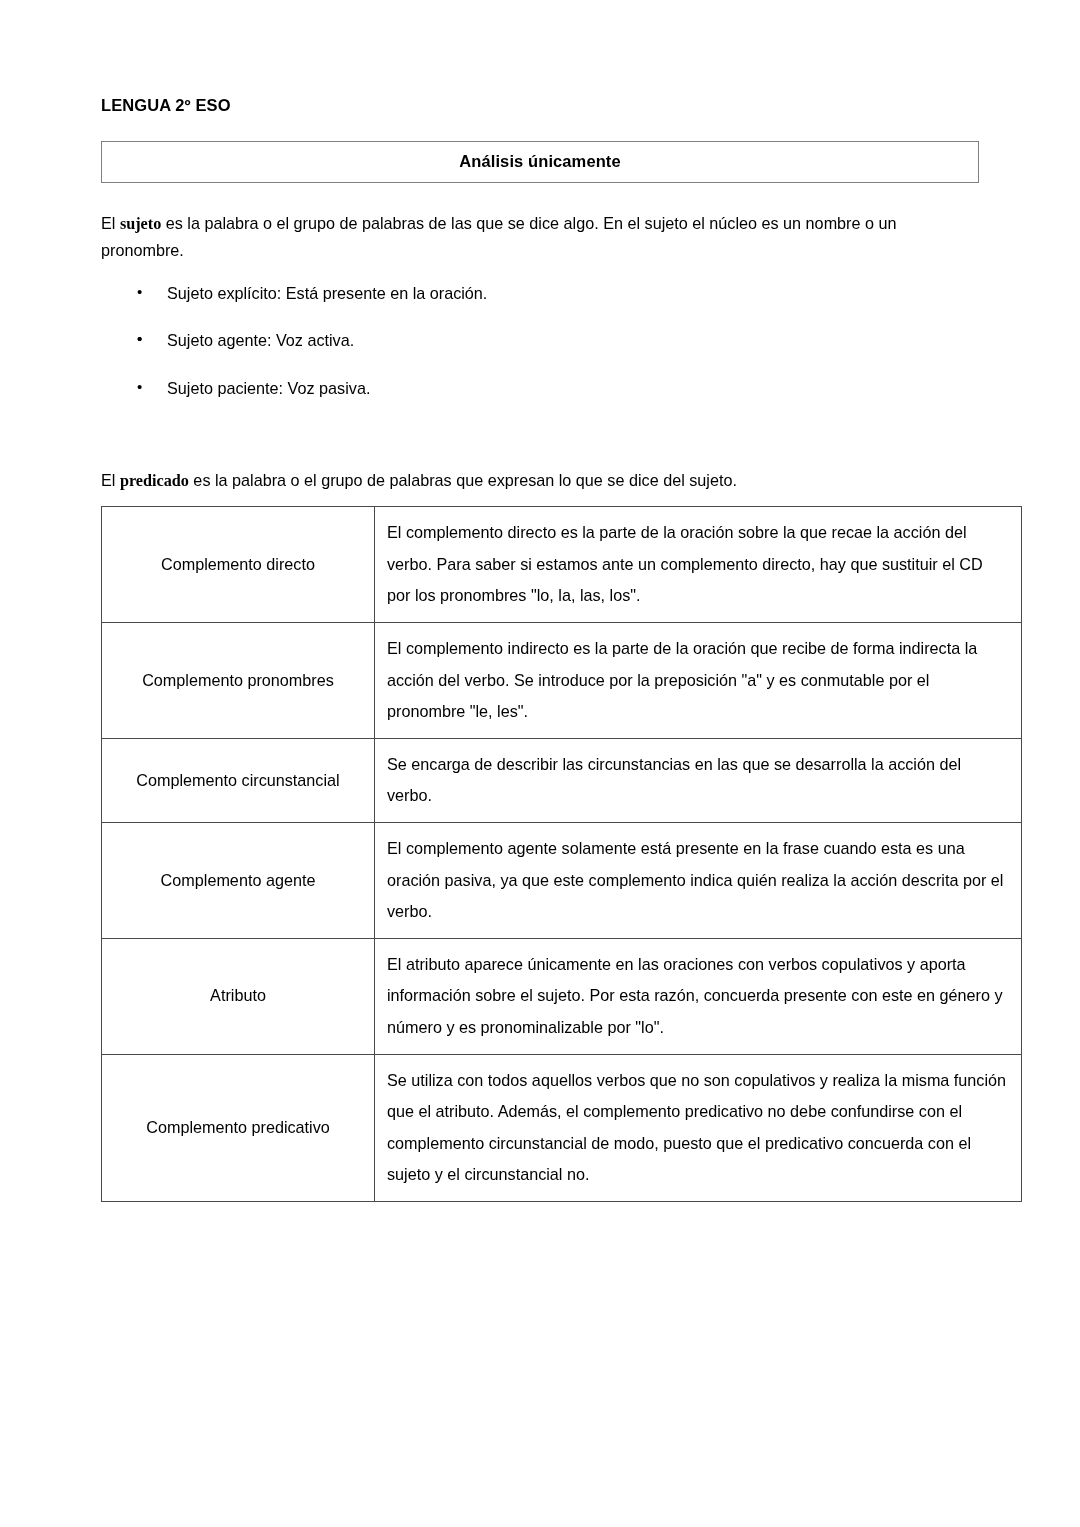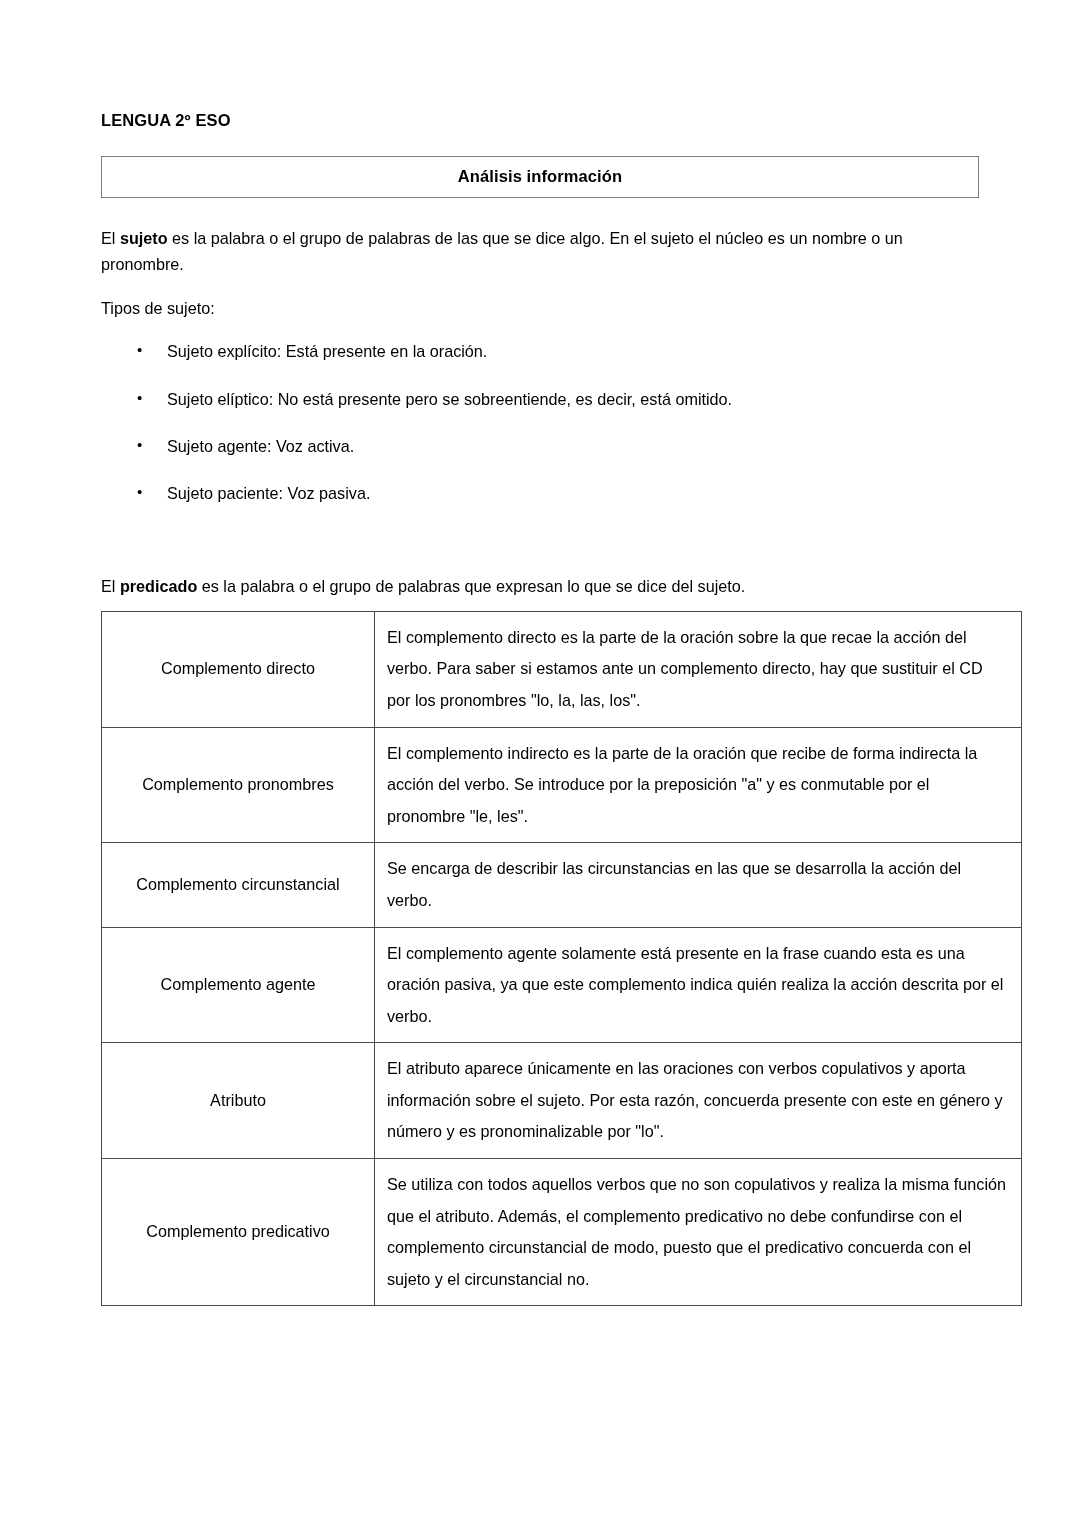--- a/index.html
+++ b/index.html
@@ -21,21 +21,21 @@
     width: 1080px;
     height: 1527px;
     box-sizing: border-box;
     padding: 0;
     background: #ffffff;
   }
 
   .content {
     position: absolute;
     left: 101px;
-    top: 110px;
+    top: 95px;
     width: 878px;
   }
 
   
   .doc-title {
     font-size: 16.5px;
     font-weight: bold;
     letter-spacing: 0.1px;
     margin: 0 0 25px 0;
     line-height: 1.25;
@@ -64,20 +64,21 @@
     font-size: 16.2px;
     line-height: 1.62;
     margin: 0 0 18px 0;
     text-align: left;
   }
   .para.tight {
     margin-bottom: 0;
   }
   .para b {
     font-weight: bold;
+    font-family: Liberation Serif, serif;
   }
 
   
   .bullet-list {
     list-style: none;
     margin: 16px 0 0 0;
     padding: 0;
   }
   .bullet-list li {
     position: relative;
@@ -126,35 +127,33 @@
 </style>
 </head>
 <body>
 
 <div class="page">
   <div class="content">
 
     <h1 class="doc-title">LENGUA 2º ESO</h1>
 
     <div class="section-box">
-      <div class="section-box-title">Análisis información</div>
+      <div class="section-box-title">Análisis únicamente</div>
     </div>
 
     <p class="para"><span>El </span><b>sujeto</b><span> es la palabra o el grupo de palabras de las que se dice algo. En el sujeto el núcleo es un nombre o un pronombre.</span></p>
 
-    <p class="para">Tipos de sujeto:</p>
 
     <ul class="bullet-list">
       <li>
         <span class="bullet-dot">•</span>
         <span>Sujeto explícito: Está presente en la oración.</span>
       </li>
       <li>
         <span class="bullet-dot">•</span>
-        <span>Sujeto elíptico: No está presente pero se sobreentiende, es decir, está omitido.</span>
       </li>
       <li>
         <span class="bullet-dot">•</span>
         <span>Sujeto agente: Voz activa.</span>
       </li>
       <li>
         <span class="bullet-dot">•</span>
         <span>Sujeto paciente: Voz pasiva.</span>
       </li>
     </ul>

